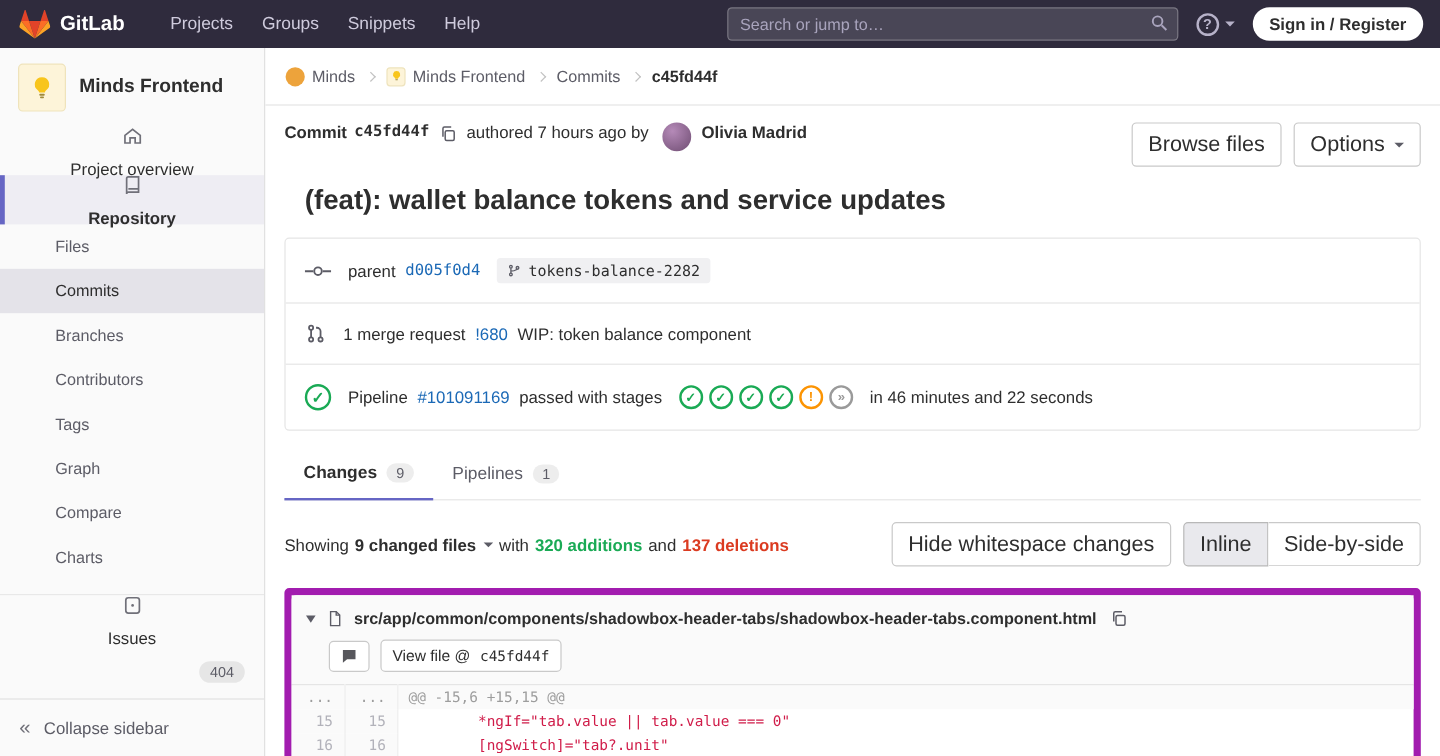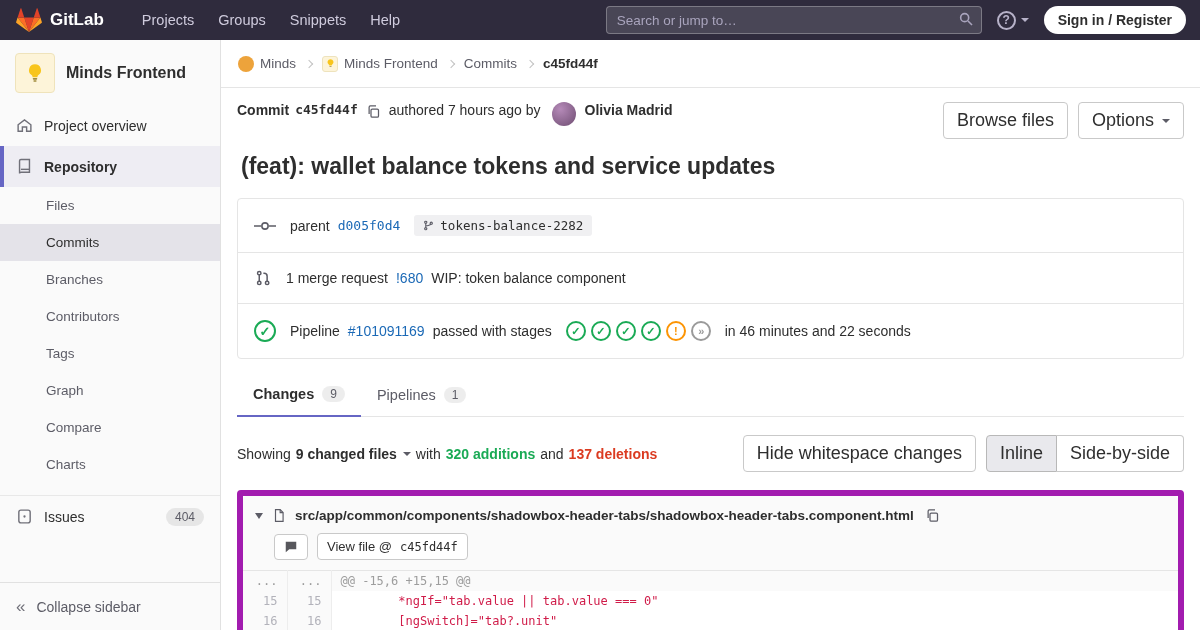--- a/index.html
+++ b/index.html
@@ -36,21 +36,21 @@
   
   .page { display:flex; height:590px; }
 
   
   .sidebar { width:221px; background:#fafafa; border-right:1px solid #e1e1e1; position:relative; flex-shrink:0; }
   .context-header { display:flex; align-items:center; gap:11px; padding:13px 15px 12px; cursor:pointer; }
   .project-avatar { width:40px; height:40px; border-radius:4px; background:#fdf4d9; border:1px solid #efe3bb;
     display:flex; align-items:center; justify-content:center; }
   .project-name { font-size:16px; font-weight:600; color:#2e2e2e; }
   .nav-item { display:flex; align-items:center; gap:11px; height:41px; padding:0 16px; color:#2e2e2e;
-    font-size:14px; cursor:pointer; }
+    font-size:14px; cursor:pointer;flex-direction:column; }
   .nav-item .side-icon { color:#707079; display:flex; flex-shrink:0; }
   .nav-item.active-parent { background:#eeedf3; border-left:4px solid #6666c4; padding-left:12px; font-weight:600; }
   .sub-item { height:37px; display:flex; align-items:center; padding:0 16px 0 46px; color:#5c5c66;
     font-size:13.5px; cursor:pointer; }
   .sub-item.active { background:#e4e3e9; color:#2e2e2e; }
   .sidebar-divider { border-top:1px solid #e8e8e8; margin-top:12px; }
   .count-badge { margin-left:auto; background:rgba(0,0,0,0.08); border-radius:10px; padding:2px 9px;
     font-size:12px; color:#5c5c66; }
   .collapse-btn { position:absolute; bottom:0; left:0; right:0; height:48px; border-top:1px solid #e1e1e1;
     display:flex; align-items:center; gap:11px; padding:0 16px; color:#5c5c66; font-size:14px; cursor:pointer; }
@@ -76,21 +76,21 @@
   .mono { font-family:"DejaVu Sans Mono", monospace; font-size:13px; }
   .icon-plain { background:none; border:0; padding:2px; color:#5c5c66; display:flex; cursor:pointer; }
   .author-avatar { width:24px; height:24px; border-radius:50%;
     background:radial-gradient(circle at 35% 30%, #b58ab8, #6f4d72); margin:0 3px 0 5px; cursor:pointer; }
   .author-name { font-weight:700; cursor:pointer; }
   .meta-actions { margin-left:auto; display:flex; gap:10px; }
   .btn { background:#fff; border:1px solid #c9c9c9; border-radius:4px; padding:7px 13px; font-size:18px;
     color:#2e2e2e; font-family:inherit; cursor:pointer; display:inline-flex; align-items:center; gap:8px; }
   .btn .caret-down { color:#5c5c66; }
 
-  .commit-title { font-size:23px; font-weight:700; margin:10px 4px 18px; }
+  .commit-title { font-size:23px; font-weight:700; margin:10px 17px 18px; }
 
   .info-box { border:1px solid #e5e5e5; border-radius:4px; }
   .info-row { display:flex; align-items:center; gap:8px; padding:16px; border-bottom:1px solid #e5e5e5; }
   .info-row:last-child { border-bottom:0; }
   .info-icon { color:#5c5c66; display:flex; flex-shrink:0; margin-right:6px; }
   .link { color:#1b69b6; cursor:pointer; }
   .ref-label { display:inline-flex; align-items:center; gap:6px; background:#f0f0f2; border-radius:3px;
     padding:3px 9px; font-family:"DejaVu Sans Mono", monospace; font-size:12.5px; color:#2e2e2e;
     margin-left:6px; cursor:pointer; }
   .ref-label svg { color:#5c5c66; }

